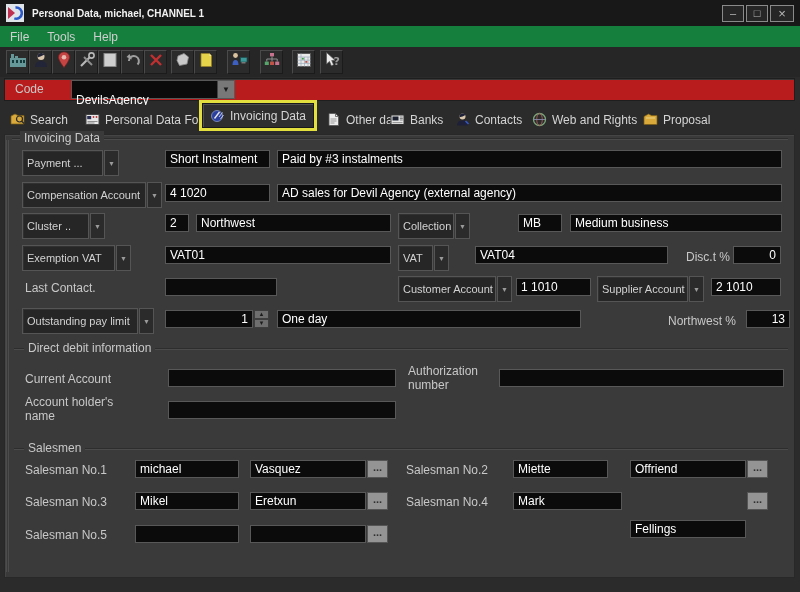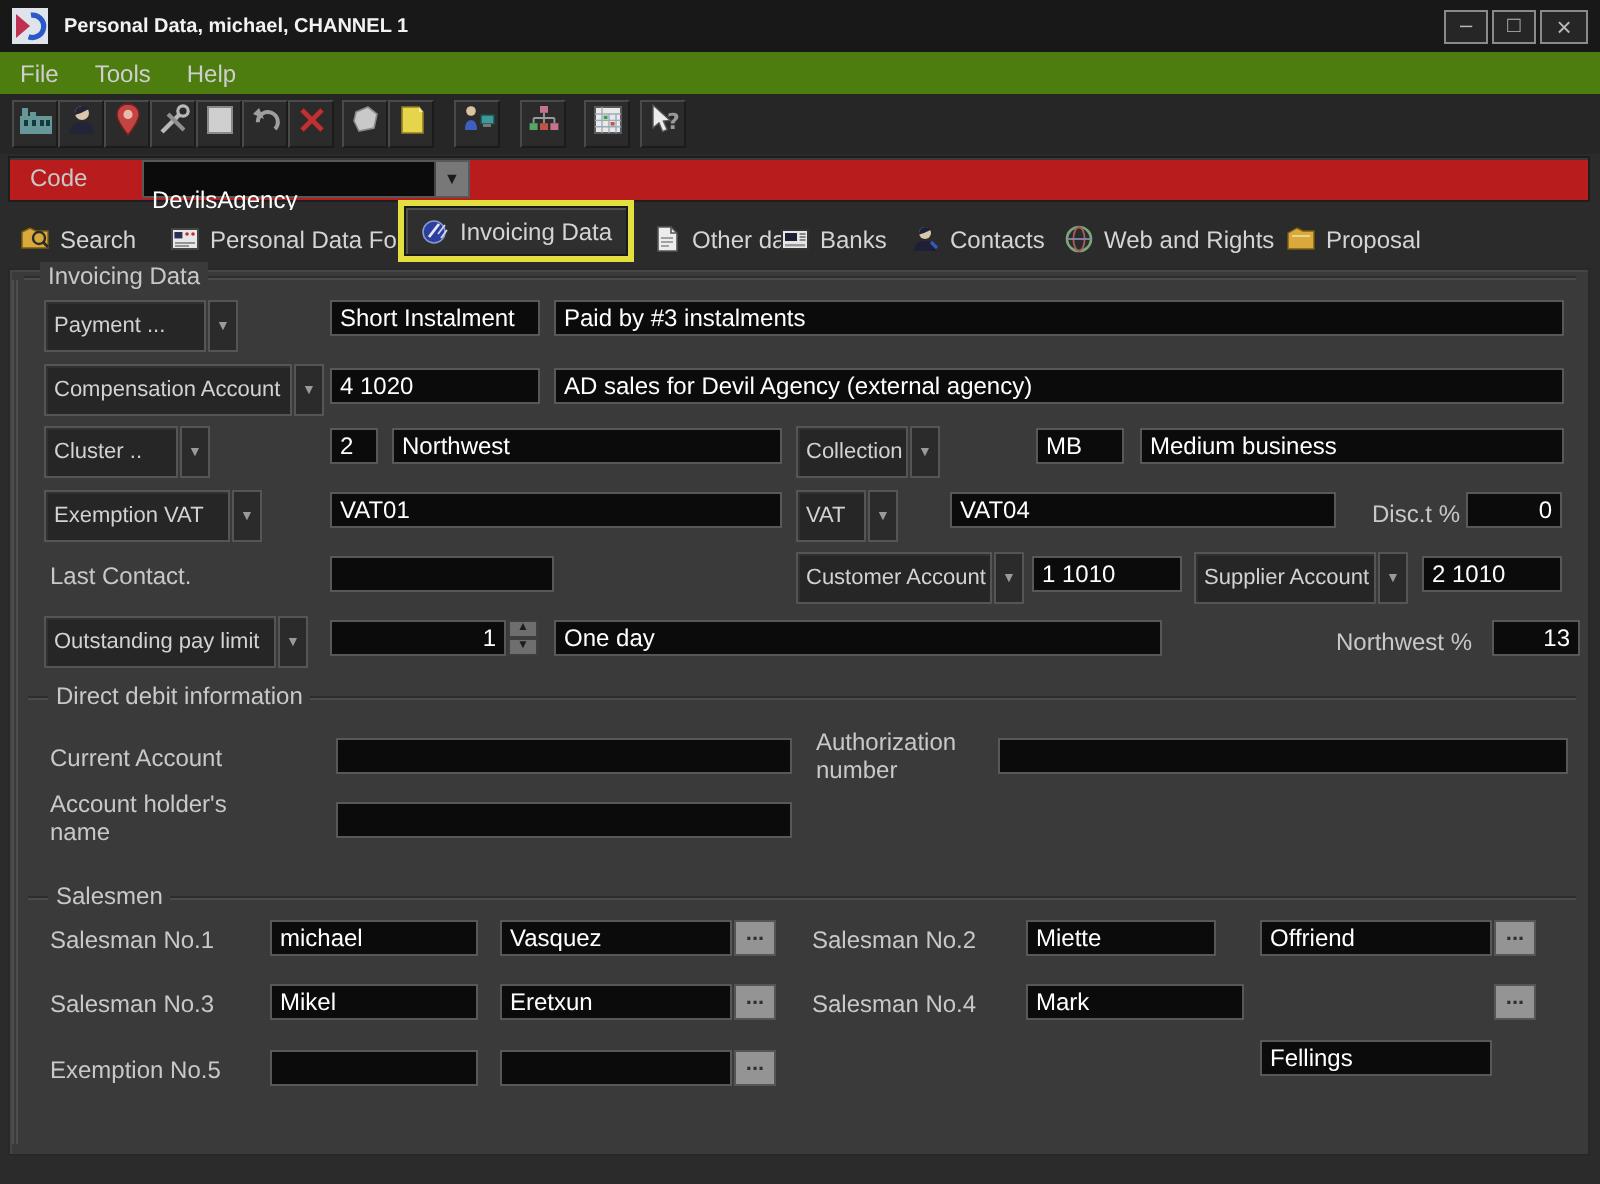--- a/index.html
+++ b/index.html
@@ -12,21 +12,21 @@
   .titlebar { position:absolute; left:0; top:0; width:800px; height:26px;
     background:#181818; display:flex; align-items:center; padding:0 6px; }
   .appicon { width:18px; height:18px; margin-right:8px; display:flex; }
   .title { font-size:10px; font-weight:bold; color:#f2f2f2; white-space:nowrap; }
   .tspacer { flex:1; }
   .winbtn { width:22px; height:17px; border:1px solid #8a8a8a; background:#262626;
     color:#b8b8b8; font-size:11px; line-height:15px; text-align:center; margin-left:2px; }
   .winbtn.close { width:24px; font-size:13px; }
   
   .menubar { position:absolute; left:0; top:26px; width:800px; height:21px;
-    background:#4d7c0f; display:flex; align-items:center; padding-left:10px; gap:18px; }
+    background:#15803d; display:flex; align-items:center; padding-left:10px; gap:18px; }
   .menuitem { font-size:12px; color:#cfcfcf; }
   
   .toolbar { position:absolute; left:0; top:47px; width:800px; height:30px;
     background:#262626; display:flex; align-items:center; padding-left:6px; }
   .tbtn { width:23px; height:24px; background:#2b2b2b; border:1px solid;
     border-color:#4a4a4a #1b1b1b #1b1b1b #4a4a4a; display:flex; align-items:center;
     justify-content:center; flex:0 0 auto; }
   .tbtn.g4  { margin-left:4px; }
   .tbtn.g10 { margin-left:10px; }
   .tbtn.g9  { margin-left:9px; }
@@ -370,17 +370,17 @@
 
   <span class="lbl" style="left:25px; top:495px">Salesman No.3</span>
   <input class="fld" style="left: 135px; top: 492px; width: 104px;" value="Mikel">
   <input class="fld" style="left: 250px; top: 492px; width: 116px;" value="Eretxun">
   <div class="browse" style="left:367px; top:492px">...</div>
   <span class="lbl" style="left:406px; top:495px">Salesman No.4</span>
   <input class="fld" style="left: 513px; top: 492px; width: 109px;" value="Mark">
   <input class="fld" style="left: 630px; top: 520px; width: 116px;" value="Fellings">
   <div class="browse" style="left:747px; top:492px">...</div>
 
-  <span class="lbl" style="left:25px; top:528px">Exemption No.5</span>
+  <span class="lbl" style="left:25px; top:528px">Salesman No.5</span>
   <input class="fld" style="left: 135px; top: 525px; width: 104px;">
   <input class="fld" style="left: 250px; top: 525px; width: 116px;">
   <div class="browse" style="left:367px; top:525px">...</div>
 </div>
 
 </body></html>

